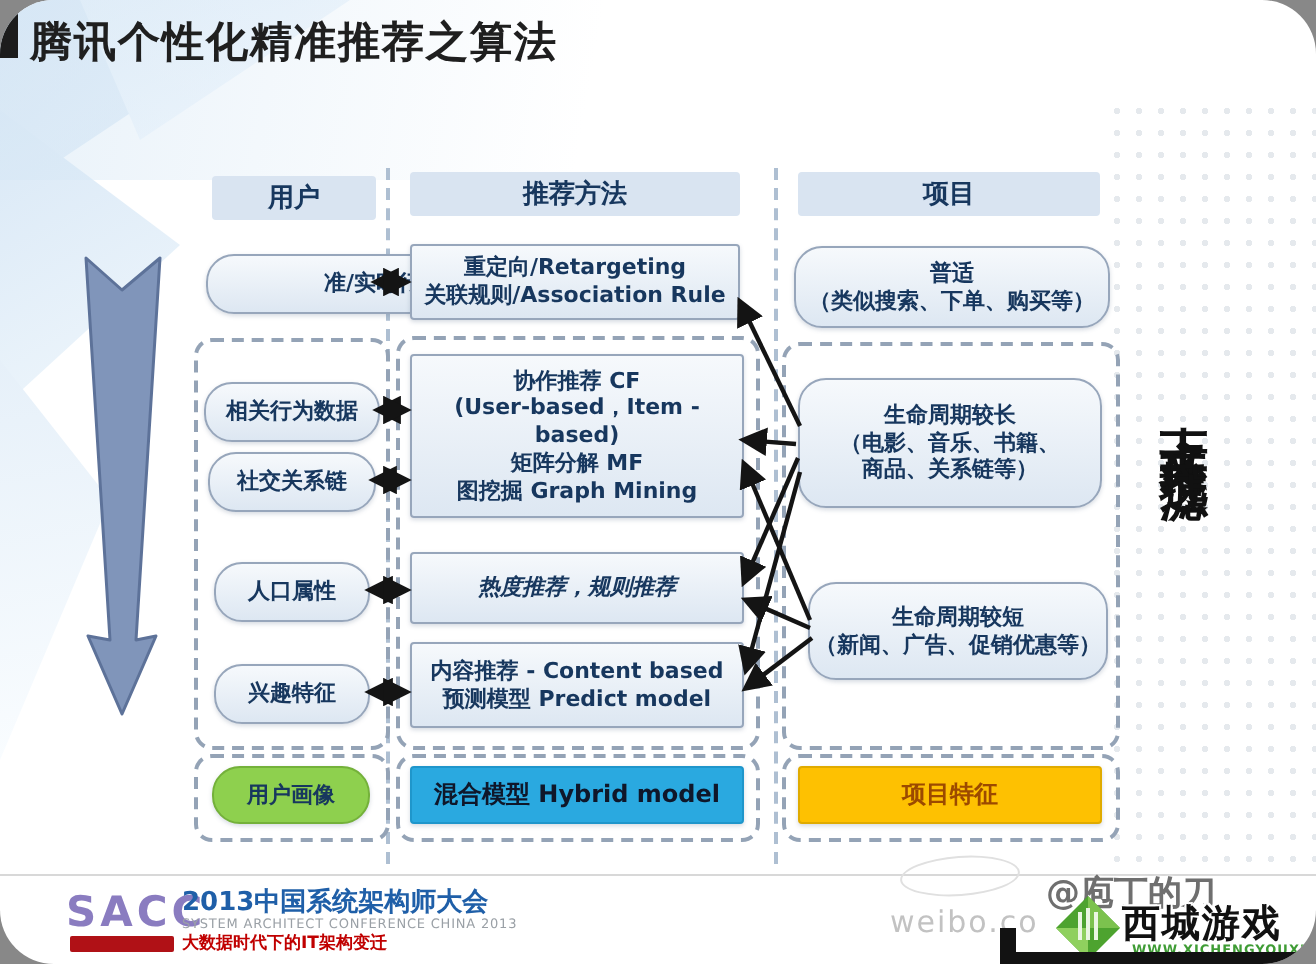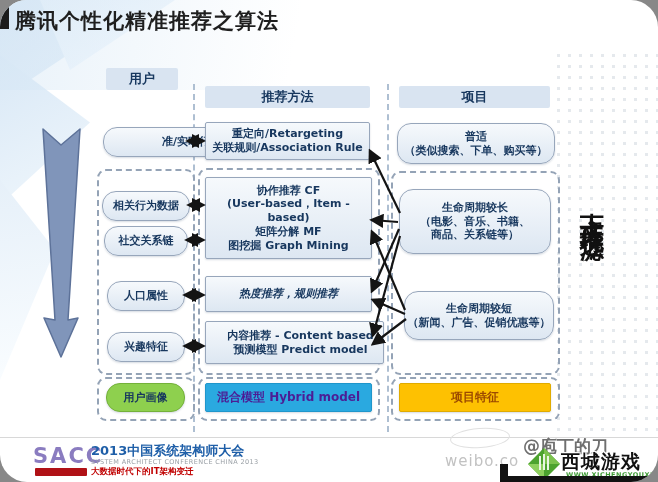--- a/index.html
+++ b/index.html
@@ -31,21 +31,21 @@
   
   .node{position:absolute;display:flex;align-items:center;justify-content:center;text-align:center;
     color:#17375e;font-weight:bold;font-size:11px;line-height:1.25;
     background:linear-gradient(180deg,#f6f9fc 0%,#dde7f2 100%);
     border:1px solid #97a6bb;box-shadow:0 1px 2px rgba(90,110,140,.25);}
   .pill{border-radius:14px;}
   .rect{border-radius:2px;}
   .multiline{white-space:pre-line;}
   .dashed{position:absolute;border:2px dashed #94a3b6;border-radius:9px;background:transparent;}
   .green{background:#8ed04e;border:1px solid #74b13a;color:#17375e;}
-  .blue{background:#2aa9e0;border:1px solid #1f96cb;color:#4c1d95;font-size:12px;}
+  .blue{background:#2aa9e0;border:1px solid #1f96cb;color:#0f172a;font-size:12px;}
   .orange{background:#fec101;border:1px solid #e0ab00;color:#9c4a00;font-size:12px;}
   
   .side-label{position:absolute;left:574px;top:193px;width:34px;height:215px;
     writing-mode:vertical-rl;text-orientation:upright;
     font-size:24px;font-weight:bold;color:#111;letter-spacing:4px;}
   
   .overlay{position:absolute;left:0;top:0;pointer-events:none;}
   
   .footer-line{position:absolute;left:0;top:437px;width:658px;height:1px;background:#d8d8d8;}
   .sacc-logo{position:absolute;left:33px;top:444px;font-size:21px;font-weight:bold;color:#8a7cc0;letter-spacing:2px;}
@@ -76,21 +76,21 @@
   <div class="crystal c4"></div>
   <div class="band"></div>
   <div class="dots"></div>
 
   <div class="title-tab"></div>
   <div class="page-title">腾讯个性化精准推荐之算法</div>
 
   <div class="vsep s1"></div>
   <div class="vsep s2"></div>
 
-  <div class="col-header" style="left:106px;top:68px;width:72px;">用户</div>
+  <div class="col-header" style="left:106px;top:88px;width:82px;">用户</div>
   <div class="col-header" style="left:205px;top:86px;width:165px;">推荐方法</div>
   <div class="col-header" style="left:399px;top:86px;width:151px;">项目</div>
 
   <svg class="overlay" style="left:30px;top:124px;" width="62" height="240" viewBox="0 0 62 240">
     <polygon points="13,5 31,21 50,5 38,196 48,194 31,233 14,194 25,196" fill="#8095ba" stroke="#5d7299" stroke-width="1.5" stroke-linejoin="round"></polygon>
   </svg>
 
   <div class="node pill" style="left:103px;top:127px;width:83px;height:28px;padding-left:46px;">准/实时行为</div>
   <div class="dashed" style="left:97px;top:169px;width:94px;height:202px;"></div>
   <div class="node pill" style="left:102px;top:191px;width:86px;height:28px;">相关行为数据</div>
@@ -101,21 +101,21 @@
   <div class="node pill green" style="left:106px;top:383px;width:77px;height:27px;">用户画像</div>
 
   <div class="node rect multiline" style="left:205px;top:122px;width:163px;height:36px;">重定向/Retargeting
 关联规则/Association Rule</div>
   <div class="dashed" style="left:198px;top:168px;width:178px;height:203px;"></div>
   <div class="node rect multiline" style="left:205px;top:177px;width:165px;height:80px;">协作推荐 CF
 (User-based，Item - based)
 矩阵分解 MF
 图挖掘 Graph Mining</div>
   <div class="node rect" style="left:205px;top:276px;width:165px;height:34px;font-style:italic;">热度推荐，规则推荐</div>
-  <div class="node rect multiline" style="left:205px;top:321px;width:165px;height:41px;padding-left:12px;">内容推荐 - Content based
+  <div class="node rect multiline" style="left:205px;top:321px;width:165px;height:41px;">内容推荐 - Content based
 预测模型 Predict model</div>
   <div class="dashed" style="left:198px;top:377px;width:178px;height:40px;"></div>
   <div class="node rect blue" style="left:205px;top:383px;width:165px;height:27px;">混合模型 Hybrid model</div>
 
   <div class="node pill multiline" style="left:397px;top:123px;width:156px;height:39px;">普适
 （类似搜索、下单、购买等）</div>
   <div class="dashed" style="left:391px;top:171px;width:165px;height:200px;"></div>
   <div class="node pill multiline" style="left:399px;top:189px;width:150px;height:63px;">生命周期较长
 （电影、音乐、书籍、
 商品、关系链等）</div>

